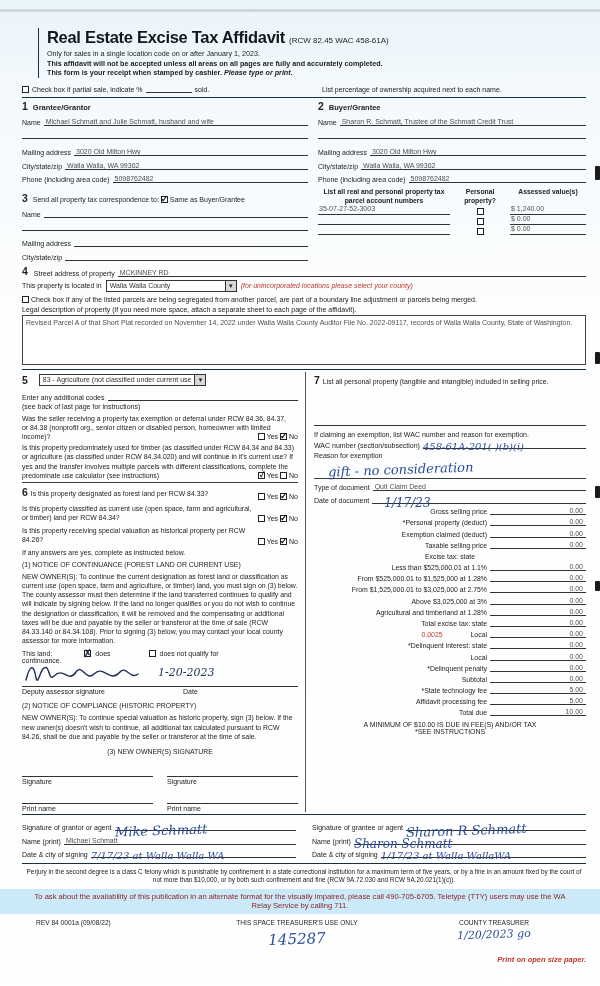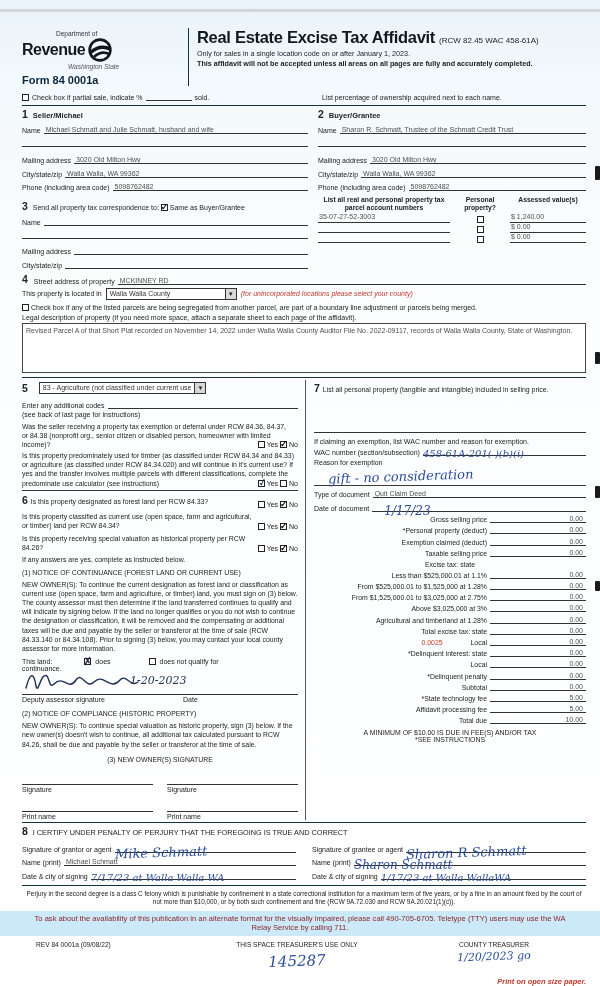--- a/index.html
+++ b/index.html
@@ -109,59 +109,50 @@
 <body>
 
 <div class="sheet">
   <div class="topstrip"></div>
   <div class="scanmark" style="top:166px;height:14px;"></div>
   <div class="scanmark" style="top:352px;height:12px;"></div>
   <div class="scanmark" style="top:486px;height:12px;"></div>
   <div class="scanmark" style="top:581px;height:10px;"></div>
 
   <div class="hdr">
-    <div class="logo-block">
-      <div class="dept-small">Department of</div>
-      <div class="revenue-line">
-        <span class="revenue">Revenue</span>
-        <svg class="swirl" viewBox="0 0 30 30">
-          <circle cx="15" cy="15" r="12" fill="none" stroke="#101820" stroke-width="3"></circle>
-          <path d="M4 18 Q15 8 27 14" stroke="#101820" stroke-width="4" fill="none"></path>
-          <path d="M8 23 Q17 15 26 20" stroke="#101820" stroke-width="3" fill="none"></path>
-        </svg>
-      </div>
-      <div class="wa-state">Washington State</div>
-      <div class="form-num">Form 84 0001a</div>
-    </div>
     <div class="hdr-right">
       <div class="title-line">
         <span class="title">Real Estate Excise Tax Affidavit</span>
         <span class="title-rcw">(RCW 82.45 WAC 458-61A)</span>
       </div>
       <div class="hdr-note red bold" style="margin-top:2px;">Only for sales in a single location code on or after January 1, 2023.</div>
       <div class="hdr-note">This affidavit will not be accepted unless all areas on all pages are fully and accurately completed.</div>
+      <div class="hdr-note">
+        <span>This form is your receipt when stamped by cashier.</span>
+        <span class="em">Please type or print.</span>
+      </div>
     </div>
   </div>
 
   <div class="partial-row">
     <div class="partial-left">
       <span class="cb"></span>
       <span class="lbl">Check box if partial sale, indicate %</span>
       <span class="fill" style="max-width:46px;"></span>
       <span class="lbl">sold.</span>
     </div>
     <div class="partial-right">List percentage of ownership acquired next to each name.</div>
   </div>
 
   <hr class="major">
 
   <div class="cols-top">
     <div>
       <div><span class="secnum">1</span>
-        <span class="sechead">Seller/Michael</span></div>
+        <span class="sechead">Grantee/Grantor</span></div>
       <div class="frow">
           <span class="lbl">Name</span>
         <span class="fill"><span class="typed">Michael Schmatt and Julie Schmatt, husband and wife</span></span>
         </div>
       <div class="frow">
           <span class="fill"></span>
         </div>
       <div class="frow" style="margin-top:9px;">
           <span class="lbl">Mailing address</span>
         <span class="fill"><span class="typed">3020 Old Milton Hwy</span></span>
@@ -363,21 +354,21 @@
         <span class="cb hwx" style="margin-left:28px;"></span>
         <span>does</span>
         <span class="cb" style="margin-left:34px;"></span>
         <span>does not qualify for</span>
       </div>
       <div>continuance.</div>
       <div style="position:relative; height:22px;">
         <svg class="scribble" style="left:2px; top:-4px;" width="170" height="28" viewBox="0 0 170 28">
           <path d="M2 20 C6 4 10 4 12 18 C14 26 16 10 20 8 C26 4 24 22 30 16 C40 6 44 24 52 12 C58 3 62 22 70 14 C80 4 86 24 96 12 C102 5 106 20 114 14" stroke="#1d2f55" stroke-width="1.4" fill="none" stroke-linecap="round"></path>
         </svg>
-        <span class="hw dark-ink" style="position:absolute; left:108px; top:2px; font-size:11px;">1-20-2023</span>
+        <span class="hw dark-ink" style="position:absolute; left:136px; top:2px; font-size:11px;">1-20-2023</span>
       </div>
       <div style="display:flex; border-top:0.8px solid #333; padding-top:1px;">
         <span style="flex:1.4;">Deputy assessor signature</span>
         <span style="flex:1;">Date</span>
       </div>
       <p class="small bold" style="margin-top:6px;">(2) NOTICE OF COMPLIANCE (HISTORIC PROPERTY)</p>
       <p class="small">
         <span>NEW OWNER(S): To continue special valuation as historic property, </span><span class="bold">sign (3) below</span><span>. If the new owner(s) doesn't wish to continue, all additional tax calculated pursuant to RCW 84.26, shall be due and payable by the seller or transferor at the time of sale.</span>
       </p>
       <p class="small bold" style="text-align:center; margin-top:6px;">(3) NEW OWNER(S) SIGNATURE</p>
@@ -505,22 +496,20 @@
         </div>
 
       <div class="mcenter bold" style="margin-top:5px;">A MINIMUM OF $10.00 IS DUE IN FEE(S) AND/OR TAX</div>
       <div class="mcenter bold" style="margin-top:0;">*SEE INSTRUCTIONS</div>
     </div>
   </div>
 
   <hr class="major" style="margin-top:2px;">
 
   <div>
-    <div><span class="secnum">8</span>
-      <span class="bold" style="font-size:7.3px;">I CERTIFY UNDER PENALTY OF PERJURY THAT THE FOREGOING IS TRUE AND CORRECT</span></div>
     <div class="sec8-grid">
       <div>
         <div class="frow" style="margin-top:6px;">
           <span class="lbl">Signature of grantor or agent</span>
           <span class="fill"><span class="script sig-script">Mike Schmatt</span></span>
         </div>
         <div class="frow">
           <span class="lbl">Name (print)</span>
           <span class="fill"><span class="typed">Michael Schmatt</span></span>
         </div>

